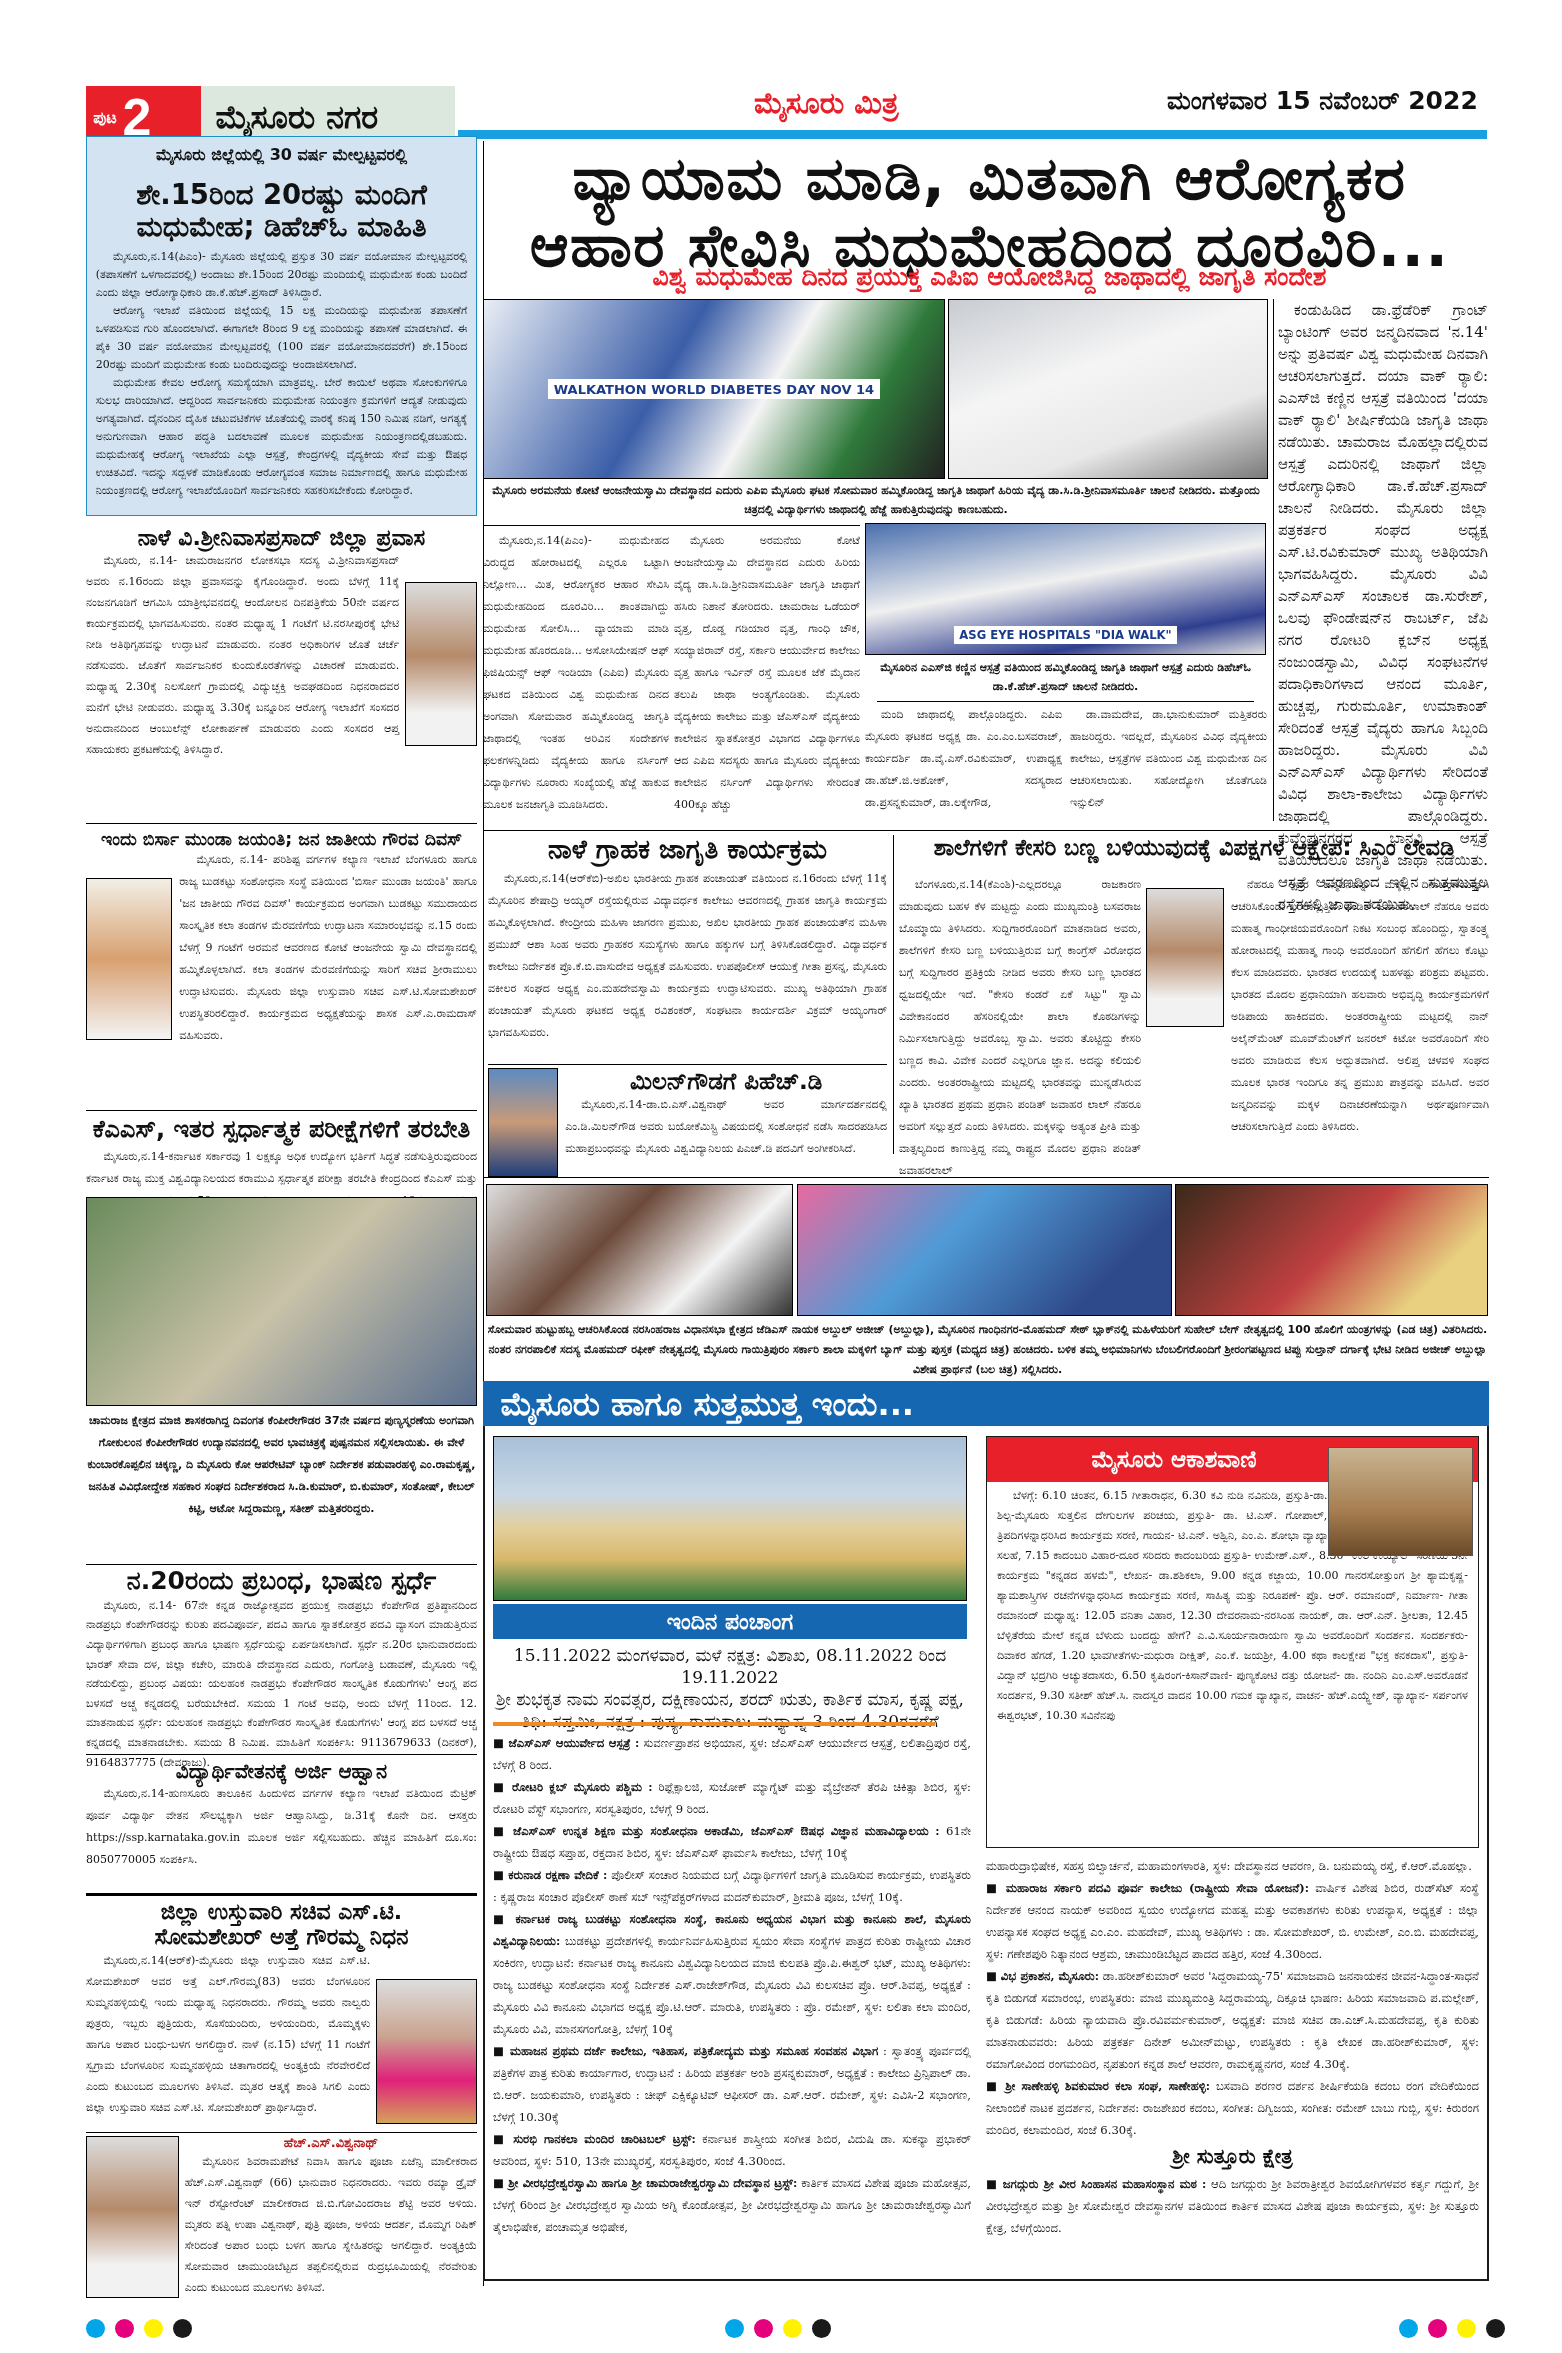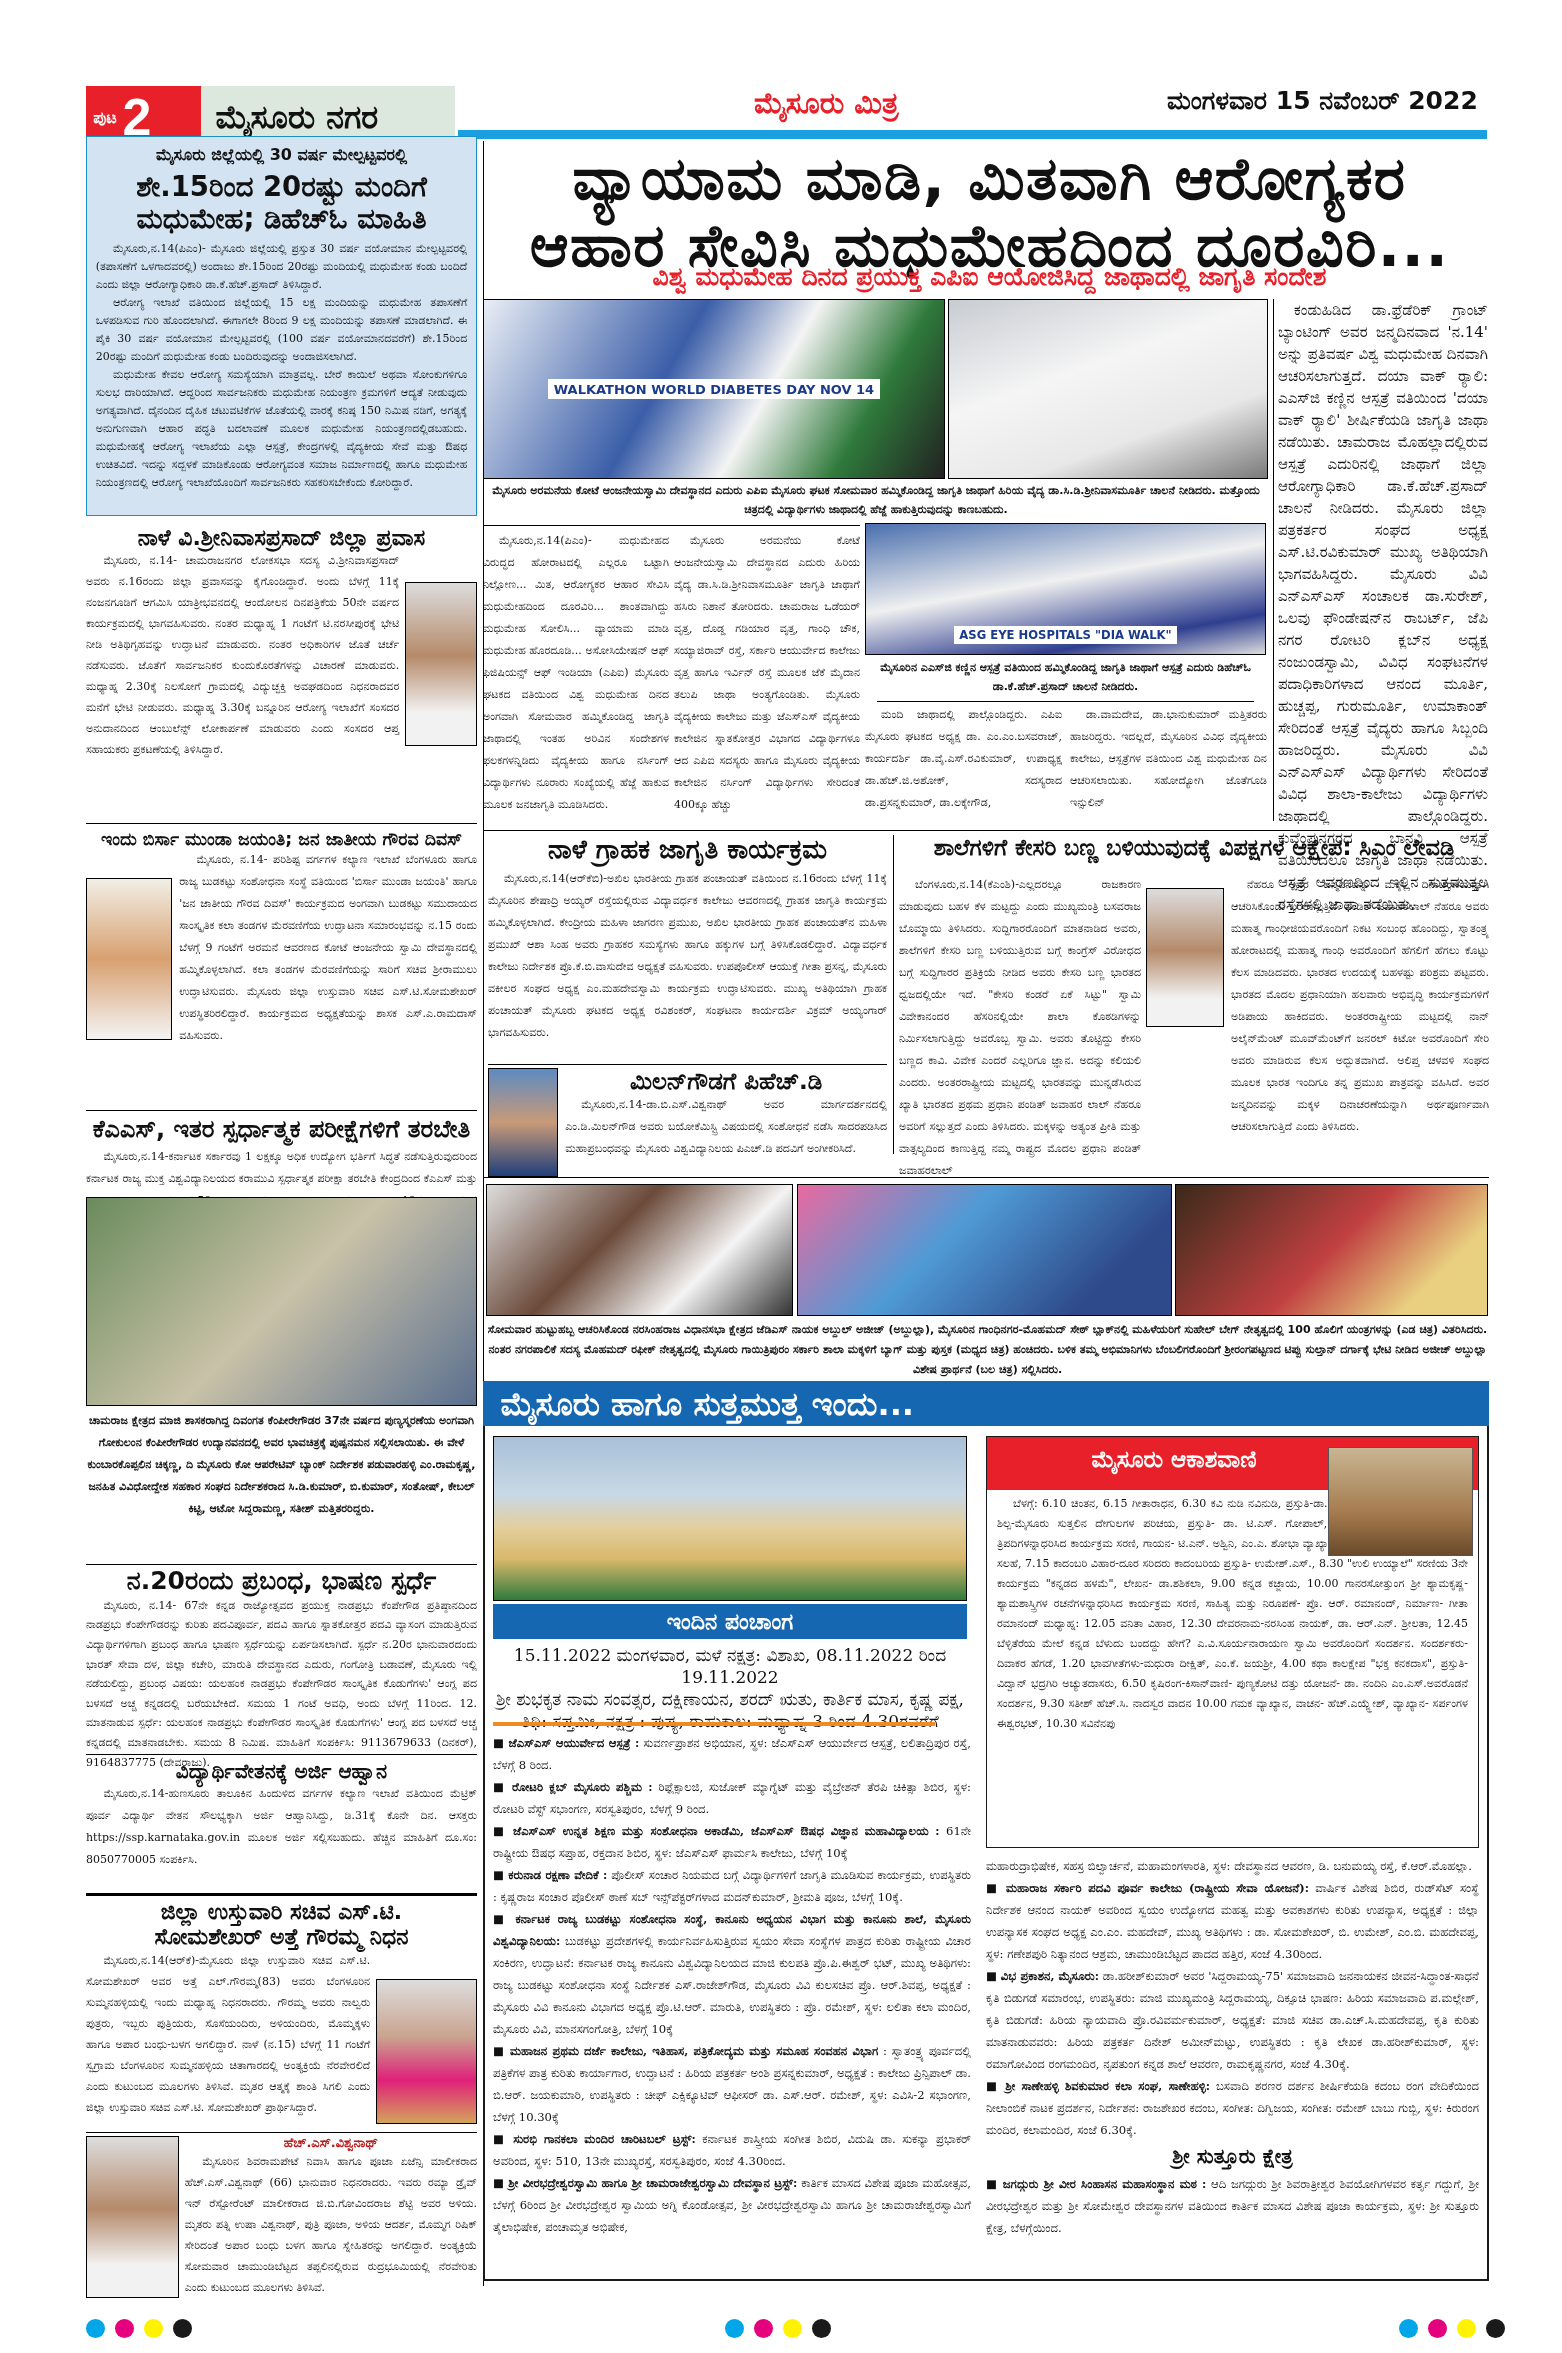--- a/index.html
+++ b/index.html
@@ -58,21 +58,21 @@
 </div>
 <div class="abs section-tag">ಮೈಸೂರು ನಗರ</div>
 <div class="abs paper-name">ಮೈಸೂರು ಮಿತ್ರ</div>
 <div class="abs date-line">ಮಂಗಳವಾರ 15 ನವೆಂಬರ್ 2022</div>
 <div class="abs blue-rule"></div>
 
 <div class="abs col-rule" style="left:483px; top:141px; height:2145px;"></div>
 
 <div class="abs leftcol boxed" style="top:136px; height:380px;">
   <div class="hd" style="font-size:16px;">ಮೈಸೂರು ಜಿಲ್ಲೆಯಲ್ಲಿ 30 ವರ್ಷ ಮೇಲ್ಪಟ್ಟವರಲ್ಲಿ</div>
-  <div class="hd" style="font-size:27.5px; margin-top:7px;">ಶೇ.15ರಿಂದ 20ರಷ್ಟು ಮಂದಿಗೆ</div>
+  <div class="hd" style="font-size:27.5px; margin-top:15px;">ಶೇ.15ರಿಂದ 20ರಷ್ಟು ಮಂದಿಗೆ</div>
   <div class="hd" style="font-size:27.5px; margin-bottom:5.8px;">ಮಧುಮೇಹ; ಡಿಹೆಚ್‌ಓ ಮಾಹಿತಿ</div>
   <div class="body" style="font-size:11px; line-height:18px;">
     <p>ಮೈಸೂರು,ನ.14(ಪಿಎಂ)- ಮೈಸೂರು ಜಿಲ್ಲೆಯಲ್ಲಿ ಪ್ರಸ್ತುತ 30 ವರ್ಷ ವಯೋಮಾನ ಮೇಲ್ಪಟ್ಟವರಲ್ಲಿ (ತಪಾಸಣೆಗೆ ಒಳಗಾದವರಲ್ಲಿ) ಅಂದಾಜು ಶೇ.15ರಿಂದ 20ರಷ್ಟು ಮಂದಿಯಲ್ಲಿ ಮಧುಮೇಹ ಕಂಡು ಬಂದಿದೆ ಎಂದು ಜಿಲ್ಲಾ ಆರೋಗ್ಯಾಧಿಕಾರಿ ಡಾ.ಕೆ.ಹೆಚ್.ಪ್ರಸಾದ್ ತಿಳಿಸಿದ್ದಾರೆ.</p>
     <p>ಆರೋಗ್ಯ ಇಲಾಖೆ ವತಿಯಿಂದ ಜಿಲ್ಲೆಯಲ್ಲಿ 15 ಲಕ್ಷ ಮಂದಿಯನ್ನು ಮಧುಮೇಹ ತಪಾಸಣೆಗೆ ಒಳಪಡಿಸುವ ಗುರಿ ಹೊಂದಲಾಗಿದೆ. ಈಗಾಗಲೇ 8ರಿಂದ 9 ಲಕ್ಷ ಮಂದಿಯನ್ನು ತಪಾಸಣೆ ಮಾಡಲಾಗಿದೆ. ಈ ಪೈಕಿ 30 ವರ್ಷ ವಯೋಮಾನ ಮೇಲ್ಪಟ್ಟವರಲ್ಲಿ (100 ವರ್ಷ ವಯೋಮಾನದವರೆಗೆ) ಶೇ.15ರಿಂದ 20ರಷ್ಟು ಮಂದಿಗೆ ಮಧುಮೇಹ ಕಂಡು ಬಂದಿರುವುದನ್ನು ಅಂದಾಜಿಸಲಾಗಿದೆ.</p>
     <p>ಮಧುಮೇಹ ಕೇವಲ ಆರೋಗ್ಯ ಸಮಸ್ಯೆಯಾಗಿ ಮಾತ್ರವಲ್ಲ. ಬೇರೆ ಕಾಯಿಲೆ ಅಥವಾ ಸೋಂಕುಗಳಿಗೂ ಸುಲಭ ದಾರಿಯಾಗಿದೆ. ಆದ್ದರಿಂದ ಸಾರ್ವಜನಿಕರು ಮಧುಮೇಹ ನಿಯಂತ್ರಣ ಕ್ರಮಗಳಿಗೆ ಆದ್ಯತೆ ನೀಡುವುದು ಅಗತ್ಯವಾಗಿದೆ. ದೈನಂದಿನ ದೈಹಿಕ ಚಟುವಟಿಕೆಗಳ ಜೊತೆಯಲ್ಲಿ ವಾರಕ್ಕೆ ಕನಿಷ್ಠ 150 ನಿಮಿಷ ನಡಿಗೆ, ಅಗತ್ಯಕ್ಕೆ ಅನುಗುಣವಾಗಿ ಆಹಾರ ಪದ್ಧತಿ ಬದಲಾವಣೆ ಮೂಲಕ ಮಧುಮೇಹ ನಿಯಂತ್ರಣದಲ್ಲಿಡಬಹುದು. ಮಧುಮೇಹಕ್ಕೆ ಆರೋಗ್ಯ ಇಲಾಖೆಯ ಎಲ್ಲಾ ಆಸ್ಪತ್ರೆ, ಕೇಂದ್ರಗಳಲ್ಲಿ ವೈದ್ಯಕೀಯ ಸೇವೆ ಮತ್ತು ಔಷಧ ಉಚಿತವಿದೆ. ಇದನ್ನು ಸದ್ಬಳಕೆ ಮಾಡಿಕೊಂಡು ಆರೋಗ್ಯವಂತ ಸಮಾಜ ನಿರ್ಮಾಣದಲ್ಲಿ ಹಾಗೂ ಮಧುಮೇಹ ನಿಯಂತ್ರಣದಲ್ಲಿ ಆರೋಗ್ಯ ಇಲಾಖೆಯೊಂದಿಗೆ ಸಾರ್ವಜನಿಕರು ಸಹಕರಿಸಬೇಕೆಂದು ಕೋರಿದ್ದಾರೆ.</p>
   </div>
 </div>
 
 <div class="abs leftcol" style="top:525px; height:297px;">
   <div class="hd" style="font-size:22px;">ನಾಳೆ ವಿ.ಶ್ರೀನಿವಾಸಪ್ರಸಾದ್ ಜಿಲ್ಲಾ ಪ್ರವಾಸ</div>
@@ -224,21 +224,21 @@
 <div class="abs photo palace" style="left:493px; top:1436px; width:474px; height:165px;"></div>
 <div class="abs" style="left:493px; top:1604px; width:474px; height:35px; background:#1467b0; color:#fff; text-align:center; font-size:22px; font-weight:bold; line-height:35px; font-family:'DejaVu Sans',sans-serif;">ಇಂದಿನ ಪಂಚಾಂಗ</div>
 <div class="abs" style="left:493px; top:1644px; width:474px; text-align:center; font-size:17px; line-height:22px;">
   <div>15.11.2022 ಮಂಗಳವಾರ, ಮಳೆ ನಕ್ಷತ್ರ: ವಿಶಾಖ, 08.11.2022 ರಿಂದ 19.11.2022</div>
   <div>ಶ್ರೀ ಶುಭಕೃತ ನಾಮ ಸಂವತ್ಸರ, ದಕ್ಷಿಣಾಯನ, ಶರದ್ ಋತು, ಕಾರ್ತಿಕ ಮಾಸ, ಕೃಷ್ಣ ಪಕ್ಷ,</div>
   <div>ತಿಥಿ: ಸಪ್ತಮೀ, ನಕ್ಷತ್ರ : ಪುಷ್ಯ, ರಾಹುಕಾಲ: ಮಧ್ಯಾಹ್ನ 3 ರಿಂದ 4.30ರವರೆಗೆ</div>
 </div>
 <div class="abs" style="left:493px; top:1722px; width:442px; height:3.6px; background:#f08a24;"></div>
 
 <div class="abs" style="left:986px; top:1436px; width:493px; height:412px; border:1.4px solid #1a1a1a;">
-  <div class="red-banner" style="width:100%; height:53px; line-height:45px; padding-right:117px;">ಮೈಸೂರು ಆಕಾಶವಾಣಿ</div>
+  <div class="red-banner" style="width:100%; height:45px; line-height:45px; padding-right:117px;">ಮೈಸೂರು ಆಕಾಶವಾಣಿ</div>
   <div class="photo radio abs" style="left:341px; top:10px; width:145px; height:109px;"></div>
   <div class="txt" style="padding:4.3px 10px; font-size:11px; line-height:20px;">
       <p>ಬೆಳಗ್ಗೆ: 6.10 ಚಿಂತನ, 6.15 ಗೀತಾರಾಧನ, 6.30 ಕವಿ ನುಡಿ ನವಿನುಡಿ, ಪ್ರಸ್ತುತಿ-ಡಾ. ಮೈಸೂರು ಉಮೇಶ್, 6.35 ಶ್ರದ್ಧೆಯ ಶಿಲ್ಪ-ಮೈಸೂರು ಸುತ್ತಲಿನ ದೇಗುಲಗಳ ಪರಿಚಯ, ಪ್ರಸ್ತುತಿ- ಡಾ. ಟಿ.ಎಸ್. ಗೋಪಾಲ್, 6.40 ಅರಿವಿನ ಶಿಖರ- ಸರ್ವಜ್ಞನ ತ್ರಿಪದಿಗಳನ್ನಾಧರಿಸಿದ ಕಾರ್ಯಕ್ರಮ ಸರಣಿ, ಗಾಯನ- ಟಿ.ಎನ್. ಅಶ್ವಿನಿ, ಎಂ.ಎ. ಶೋಭಾ ವ್ಯಾಖ್ಯಾನ- ಡಾ.ಜ್ಯೋತಿಶಂಕರ್, 6.50 ರೈತರಿಗೆ ಸಲಹೆ, 7.15 ಕಾದಂಬರಿ ವಿಹಾರ-ದೂರ ಸರಿದರು ಕಾದಂಬರಿಯ ಪ್ರಸ್ತುತಿ- ಉಮೇಶ್.ಎಸ್., 8.30 "ಉಲಿ ಉಯ್ಯಾಲೆ" ಸರಣಿಯ 3ನೇ ಕಾರ್ಯಕ್ರಮ "ಕನ್ನಡದ ಹಳಮೆ", ಲೇಖನ- ಡಾ.ಶಶಿಕಲಾ, 9.00 ಕನ್ನಡ ಕಜ್ಜಾಯ, 10.00 ಗಾನರಸೋತ್ತುಂಗ ಶ್ರೀ ಶ್ಯಾಮಕೃಷ್ಣ-ಶ್ಯಾಮಶಾಸ್ತ್ರಿಗಳ ರಚನೆಗಳನ್ನಾಧರಿಸಿದ ಕಾರ್ಯಕ್ರಮ ಸರಣಿ, ಸಾಹಿತ್ಯ ಮತ್ತು ನಿರೂಪಣೆ- ಪ್ರೊ. ಆರ್. ರಮಾನಂದ್, ನಿರ್ಮಾಣ- ಗೀತಾ ರಮಾನಂದ್ ಮಧ್ಯಾಹ್ನ: 12.05 ವನಿತಾ ವಿಹಾರ, 12.30 ದೇವರನಾಮ-ನರಸಿಂಹ ನಾಯಕ್, ಡಾ. ಆರ್.ಎನ್. ಶ್ರೀಲತಾ, 12.45 ಬೆಳ್ಳಿತೆರೆಯ ಮೇಲೆ ಕನ್ನಡ ಬೆಳುದು ಬಂದದ್ದು ಹೇಗೆ? ಎ.ವಿ.ಸೂರ್ಯನಾರಾಯಣ ಸ್ವಾಮಿ ಅವರೊಂದಿಗೆ ಸಂದರ್ಶನ. ಸಂದರ್ಶಕರು- ದಿವಾಕರ ಹೆಗಡೆ, 1.20 ಭಾವಗೀತೆಗಳು-ಮಧುರಾ ದೀಕ್ಷಿತ್, ಎಂ.ಕೆ. ಜಯಶ್ರೀ, 4.00 ಕಥಾ ಕಾಲಕ್ಷೇಪ "ಭಕ್ತ ಕನಕದಾಸ", ಪ್ರಸ್ತುತಿ- ವಿದ್ವಾನ್ ಭದ್ರಗಿರಿ ಅಚ್ಯುತದಾಸರು, 6.50 ಕೃಷಿರಂಗ-ಕಿಸಾನ್‌ವಾಣಿ- ಪುಣ್ಯಕೋಟಿ ದತ್ತು ಯೋಜನೆ- ಡಾ. ನಂದಿನಿ ಎಂ.ಎಸ್.ಅವರೊಡನೆ ಸಂದರ್ಶನ, 9.30 ಸತೀಶ್ ಹೆಚ್.ಸಿ. ನಾದಸ್ವರ ವಾದನ 10.00 ಗಮಕ ವ್ಯಾಖ್ಯಾನ, ವಾಚನ- ಹೆಚ್.ಎಯ್ಜ್ಞೇಶ್, ವ್ಯಾಖ್ಯಾನ- ಸರ್ಪಂಗಳ ಈಶ್ವರಭಟ್, 10.30 ಸವಿನೆನಪು</p>
     </div>
 </div>
 
 <div class="abs event-list" style="left:493px; top:1732px; width:478px;">
   <div class="item"><b>ಜೆಎಸ್‌ಎಸ್ ಆಯುರ್ವೇದ ಆಸ್ಪತ್ರೆ :</b> <span>ಸುವರ್ಣಪ್ರಾಶನ ಅಭಿಯಾನ, ಸ್ಥಳ: ಜೆಎಸ್‌ಎಸ್ ಆಯುರ್ವೇದ ಆಸ್ಪತ್ರೆ, ಲಲಿತಾದ್ರಿಪುರ ರಸ್ತೆ, ಬೆಳಗ್ಗೆ 8 ರಿಂದ.</span></div>
   <div class="item"><b>ರೋಟರಿ ಕ್ಲಬ್ ಮೈಸೂರು ಪಶ್ಚಿಮ :</b> <span>ರಿಫ್ಲೆಕ್ಸಾಲಜಿ, ಸುಜೋಕ್ ಮ್ಯಾಗ್ನೆಟ್ ಮತ್ತು ವೈಬ್ರೇಶನ್ ತೆರಪಿ ಚಿಕಿತ್ಸಾ ಶಿಬಿರ, ಸ್ಥಳ: ರೋಟರಿ ವೆಸ್ಟ್ ಸಭಾಂಗಣ, ಸರಸ್ವತಿಪುರಂ, ಬೆಳಗ್ಗೆ 9 ರಿಂದ.</span></div>
   <div class="item"><b>ಜೆಎಸ್‌ಎಸ್ ಉನ್ನತ ಶಿಕ್ಷಣ ಮತ್ತು ಸಂಶೋಧನಾ ಅಕಾಡೆಮಿ, ಜೆಎಸ್‌ಎಸ್ ಔಷಧ ವಿಜ್ಞಾನ ಮಹಾವಿದ್ಯಾಲಯ :</b> <span>61ನೇ ರಾಷ್ಟ್ರೀಯ ಔಷಧ ಸಪ್ತಾಹ, ರಕ್ತದಾನ ಶಿಬಿರ, ಸ್ಥಳ: ಜೆಎಸ್‌ಎಸ್ ಫಾರ್ಮಸಿ ಕಾಲೇಜು, ಬೆಳಗ್ಗೆ 10ಕ್ಕೆ</span></div>

